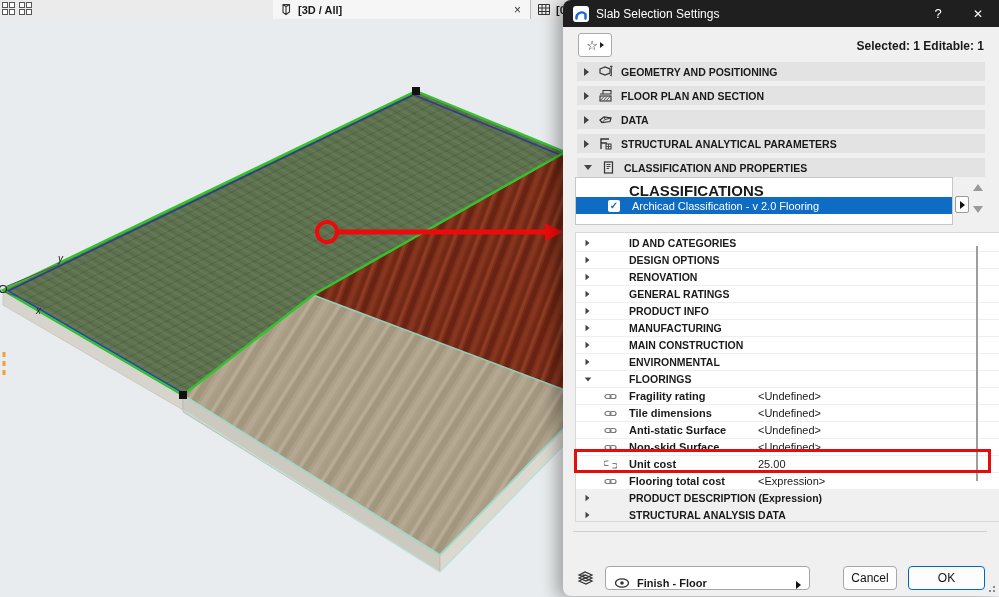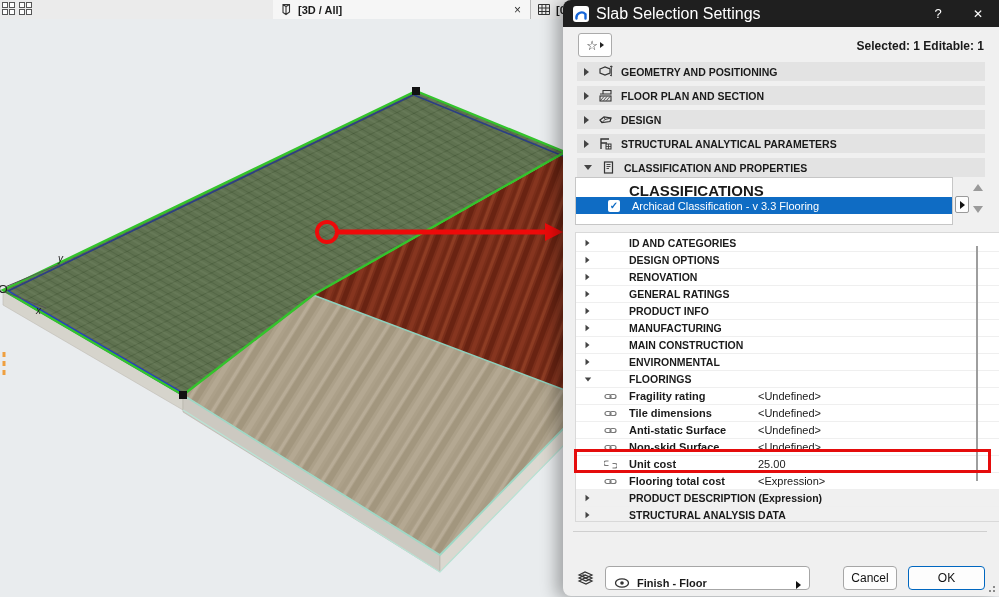--- a/index.html
+++ b/index.html
@@ -17,21 +17,21 @@
   .tab.t2{left:273px;width:258px;background:#f6f6f6;}
   .tab.t3{left:531px;width:200px;background:#ededed;}
   .tabicon{width:14px;height:13px;flex:0 0 auto;}
   .tabclose{margin-left:auto;font-size:12px;font-weight:400;color:#333;padding:0 3px;cursor:default;}
   .scene{position:absolute;left:0;top:19px;}
 
   
   .dialog{position:absolute;left:563px;top:0;width:436px;height:596px;background:#f0f0f0;border-radius:8px 0 0 8px;box-shadow:-7px 2px 16px rgba(0,0,0,.3);font-size:11px;color:#1a1a1a;}
   .titlebar{position:absolute;left:0;top:0;right:0;height:27px;background:#1f1f1f;border-radius:8px 0 0 0;display:flex;align-items:center;}
   .applogo{width:16px;height:16px;margin:0 7px 0 10px;background:#fff;border-radius:3px;display:flex;align-items:center;justify-content:center;}
-  .dlgtitle{color:#fff;font-size:16px;}
+  .dlgtitle{color:#fff;font-size:12px;}
   .titlebtn{position:absolute;top:0;height:27px;width:34px;color:#fff;display:flex;align-items:center;justify-content:center;font-size:13px;}
   .helpbtn{right:44px;}
   .closebtn{right:4px;font-size:12px;}
   .starbtn{position:absolute;left:15px;top:33px;width:32px;height:22px;background:#fff;border:1px solid #ababab;border-radius:3px;display:flex;align-items:center;justify-content:center;gap:2px;font-size:13px;color:#222;}
   .star-arrow{width:0;height:0;border-left:4px solid #222;border-top:3px solid transparent;border-bottom:3px solid transparent;}
   .selstatus{position:absolute;right:15px;top:39px;font-weight:700;font-size:12px;}
 
   .secbar{position:absolute;left:14px;width:408px;height:19px;background:#e3e3e3;display:flex;align-items:center;}
   .secbar .exp{margin-left:7px;}
   .secbar .sicon{margin-left:9px;width:15px;height:15px;}
@@ -216,21 +216,21 @@
           <path d="M2.5 12.5 L6 8.5 M5.5 12.5 L9 8.5 M8.5 12.5 L12 8.5" stroke="#333" stroke-width=".8"></path>
         </svg>
       <span class="slabel">FLOOR PLAN AND SECTION</span>
     </div>
     <div class="secbar" style="top:110px">
       <span class="exp exp-r"></span>
       <svg class="sicon" viewBox="0 0 15 15">
           <path d="M2 8 L6 5 L13 6 L12 9.5 L4 10.5 Z" fill="none" stroke="#333" stroke-width="1.2"></path>
           <path d="M2 8 L4 10.5 M6 5 L7 7.5 L13 6 M7 7.5 L4 10.5" fill="none" stroke="#333" stroke-width=".9"></path>
         </svg>
-      <span class="slabel">DESIGN</span>
+      <span class="slabel">DATA</span>
     </div>
     <div class="secbar" style="top:134px">
       <span class="exp exp-r"></span>
       <svg class="sicon" viewBox="0 0 15 15">
           <path d="M3 13 L3 3 L11 3 M3 7 L9 7" fill="none" stroke="#333" stroke-width="1.4"></path>
           <rect x="8" y="8" width="5" height="5" fill="none" stroke="#333" stroke-width="1"></rect>
           <path d="M8 10.5 H13 M10.5 8 V13" stroke="#333" stroke-width=".8"></path>
         </svg>
       <span class="slabel">STRUCTURAL ANALYTICAL PARAMETERS</span>
     </div>
@@ -240,21 +240,21 @@
           <rect x="3.5" y="2" width="8" height="11" fill="none" stroke="#333" stroke-width="1.2"></rect>
           <path d="M5.5 4.5 H9.5 M5.5 6.5 H9.5 M5.5 8.5 H8" stroke="#333" stroke-width=".9"></path>
         </svg>
       <span class="slabel">CLASSIFICATION AND PROPERTIES</span>
     </div>
 
     <div class="clsbox">
       <span class="clshead">CLASSIFICATIONS</span>
       <div class="clsrow">
         <span class="clscheck">✓</span>
-        <span class="clslabel">Archicad Classification - v 3.3 Flooring</span>
+        <span class="clslabel">Archicad Classification - v 2.0 Flooring</span>
       </div>
     </div>
     <div class="flyout">
         <i></i>
       </div>
     <span class="scrup"></span>
     <span class="scrdn"></span>
 
     <div class="proplist">
       <div class="prow" style="top:2px">

